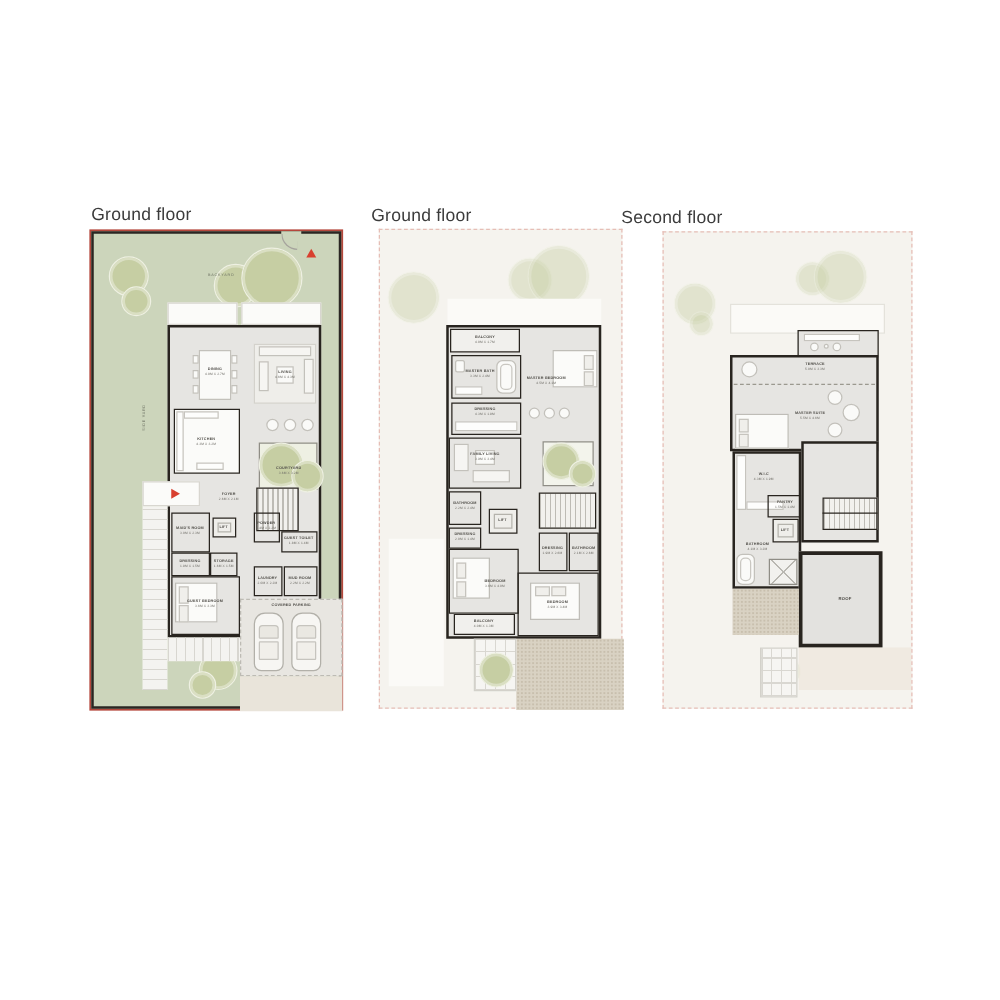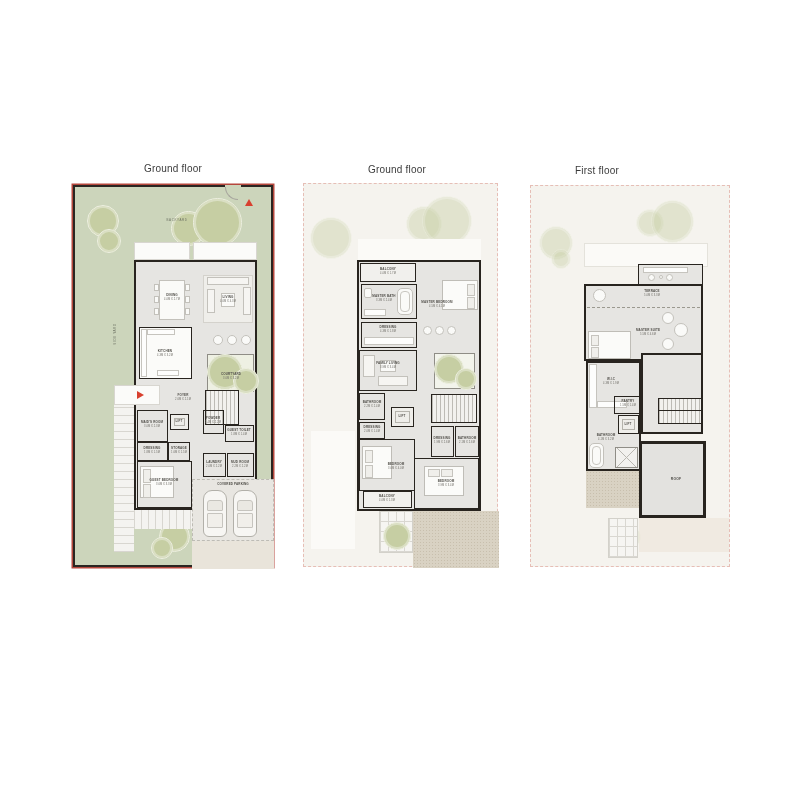--- a/index.html
+++ b/index.html
@@ -1,18 +1,18 @@
 <!DOCTYPE html>
 <html><head>
 <meta charset="utf-8">
 <style>
   html,body{margin:0;padding:0;background:#ffffff;}
   #canvas{position:relative;width:800px;height:800px;background:#ffffff;overflow:hidden;
           font-family:"Liberation Sans", sans-serif;}
-  .plan-title{position:absolute;text-align:center;font-size:10px;color:#3b3b3b;letter-spacing:.2px;}
+  .plan-title{position:absolute;font-size:14px;color:#3b3b3b;letter-spacing:.2px;}
   .plan{position:absolute;box-sizing:border-box;}
   .plan.ground{background:#ccd5bb;border:2px solid #2a2622;box-shadow:0 0 0 1.5px #b5473c;}
   .plan.pale{background:#f5f3ee;border:1px dashed #e6beb6;}
   
   .t{position:absolute;border-radius:50%;background:#c6cea3;border:1px solid #eef0e2;
      box-shadow:inset 0 0 0 2px rgba(255,255,255,.35);}
   .t.ghost{opacity:.42;}
   
   .room{position:absolute;box-sizing:border-box;}
   .bld{background:#e6e5e2;border:2.5px solid #28241f;}
@@ -62,21 +62,21 @@
   .arc{position:absolute;box-sizing:border-box;border:.9px solid #a6a49d;background:transparent;}
   .gap{position:absolute;background:#ccd5bb;}
 </style>
 </head>
 <body>
 
 <div id="canvas">
 
   <div class="plan-title" style="left:73px;top:163px;width:200px">Ground floor</div>
   <div class="plan-title" style="left:297px;top:164px;width:200px">Ground floor</div>
-  <div class="plan-title" style="left:497px;top:165px;width:200px">First floor</div>
+  <div class="plan-title" style="left:497px;top:165px;width:200px">Second floor</div>
 
   <div class="plan ground" style="left:73px;top:185px;width:200px;height:382px">
 
     <div class="t" style="left:12px;top:18px;width:30px;height:30px"></div>
     <div class="t" style="left:22px;top:42px;width:22px;height:22px"></div>
     <div class="t" style="left:96px;top:24px;width:33px;height:33px"></div>
     <div class="t" style="left:118px;top:11px;width:47px;height:47px"></div>
     <div class="t" style="left:84px;top:334px;width:29px;height:29px"></div>
     <div class="t" style="left:76px;top:350px;width:20px;height:20px"></div>
 

